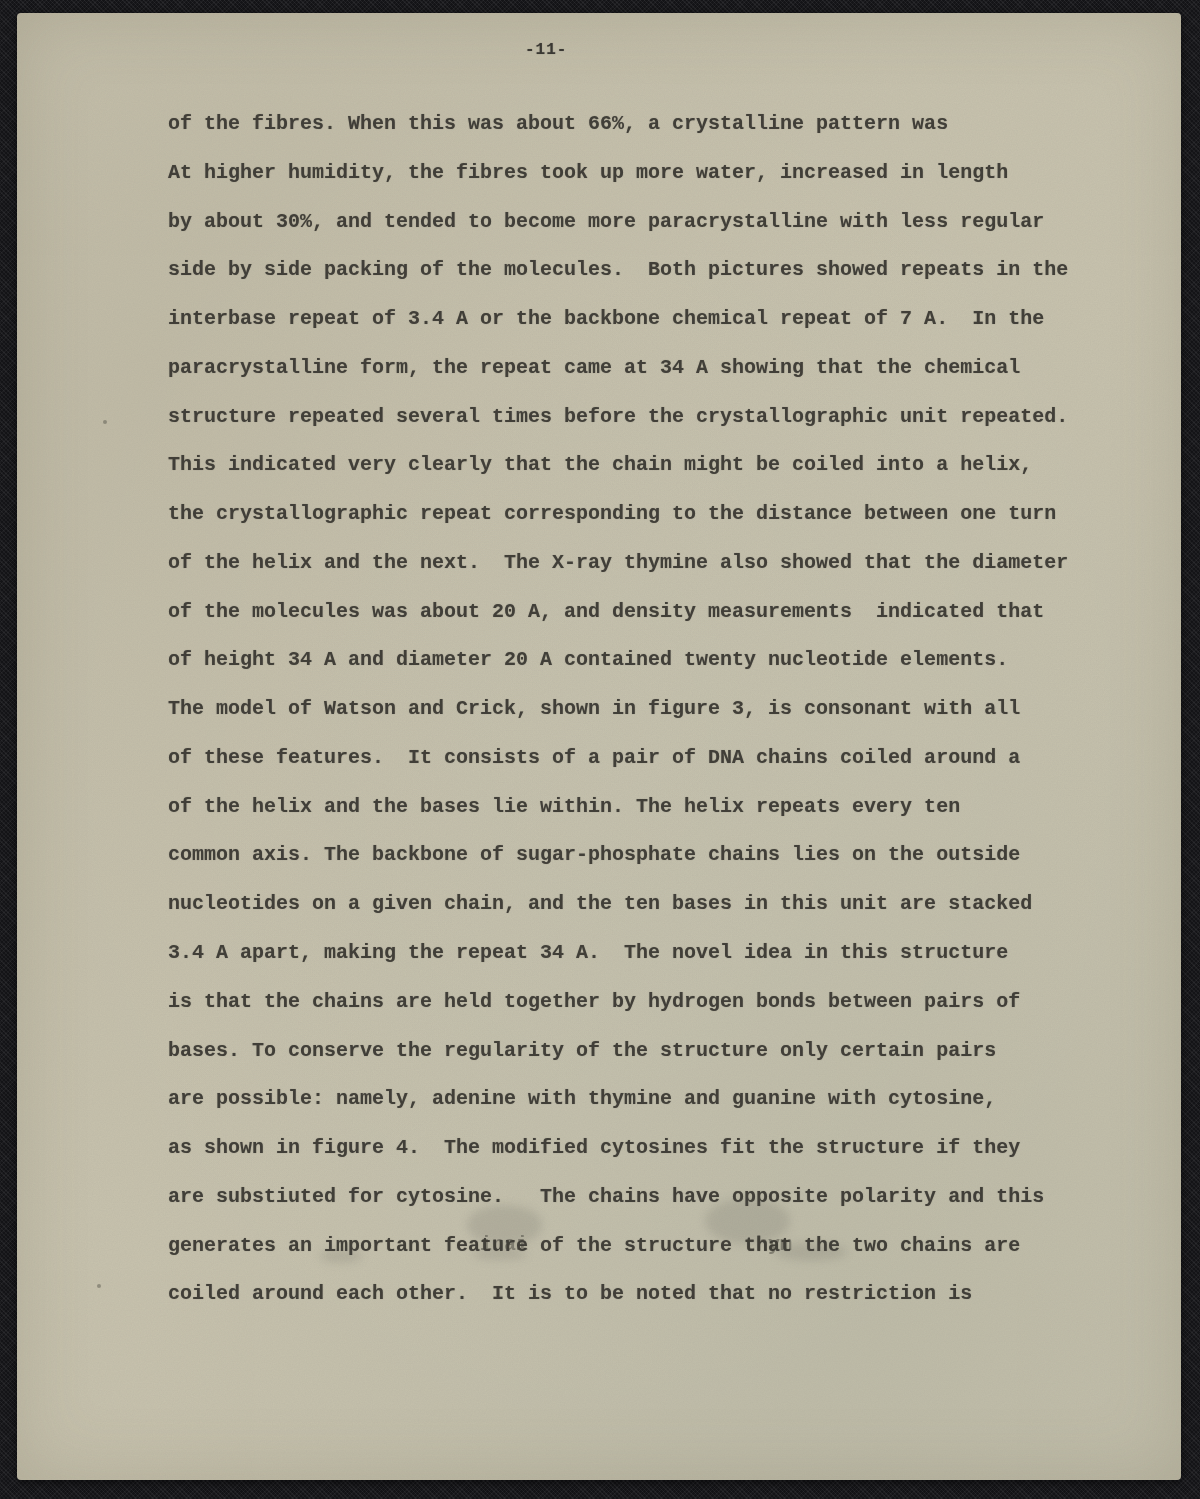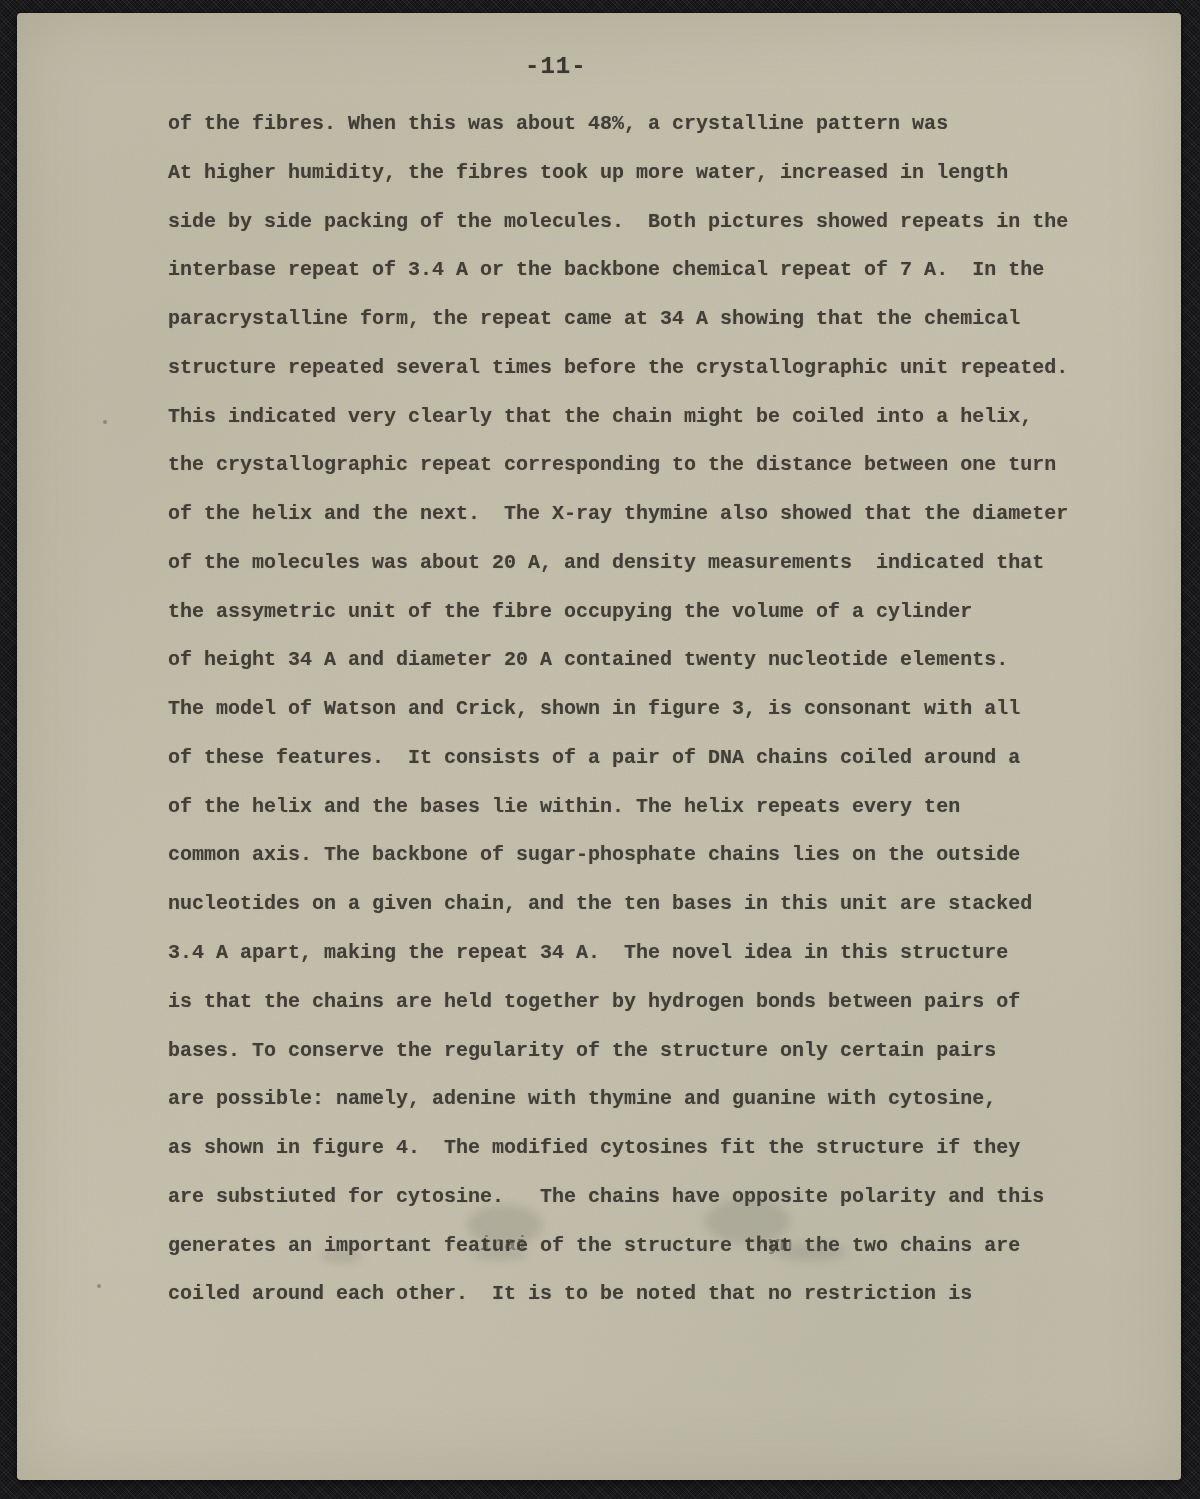--- a/index.html
+++ b/index.html
@@ -20,22 +20,22 @@
     background:
       radial-gradient(ellipse at 72% 88%, rgba(150,158,142,.20), rgba(0,0,0,0) 60%),
       radial-gradient(ellipse at 12% 25%, rgba(125,115,92,.10), rgba(0,0,0,0) 55%),
       radial-gradient(ellipse at 50% 50%, rgba(255,252,238,.08), rgba(0,0,0,0) 70%),
       #c8c3ae;
     box-shadow: 0 2px 10px rgba(0,0,0,.6), inset 0 0 70px rgba(100,95,75,.22);
   }
   .grain{position:absolute;left:0;top:0;width:100%;height:100%;border-radius:4px;pointer-events:none;}
   .page-number{
     position:absolute;
-    left:508px;top:40px;
-    font-size:24px;font-weight:700;
+    left:508px;top:28px;
+    font-size:16px;font-weight:700;
     color:rgba(52,50,46,.92);
     letter-spacing:1px;
     text-shadow:0 0 1px rgba(52,50,46,.45);
     white-space:pre;
   }
   .body-text{
     position:absolute;
     left:151px;top:87px;width:980px;
   }
   .line{
@@ -92,31 +92,31 @@
                   0 0 0 0 0.30
                   0.55 0 0 0 0"></feColorMatrix>
       </filter>
       <rect x="0" y="0" width="100%" height="100%" filter="url(#grainF)" opacity="0.45"></rect>
     </svg>
 
     <div class="page-number">-11-</div>
 
     <div class="body-text">
 
-    <div class="line">of the fibres. When this was about 48%, a crystalline pattern was</div>
+    <div class="line">of the fibres. When this was about 66%, a crystalline pattern was</div>
         <div class="line">At higher humidity, the fibres took up more water, increased in length</div>
+        <div class="line">by about 30%, and tended to become more paracrystalline with less regular</div>
         <div class="line">side by side packing of the molecules.  Both pictures showed repeats in the</div>
         <div class="line">interbase repeat of 3.4 A or the backbone chemical repeat of 7 A.  In the</div>
         <div class="line">paracrystalline form, the repeat came at 34 A showing that the chemical</div>
         <div class="line">structure repeated several times before the crystallographic unit repeated.</div>
         <div class="line">This indicated very clearly that the chain might be coiled into a helix,</div>
         <div class="line">the crystallographic repeat corresponding to the distance between one turn</div>
         <div class="line">of the helix and the next.  The X-ray thymine also showed that the diameter</div>
         <div class="line">of the molecules was about 20 A, and density measurements  indicated that</div>
-        <div class="line">the assymetric unit of the fibre occupying the volume of a cylinder</div>
         <div class="line">of height 34 A and diameter 20 A contained twenty nucleotide elements.</div>
         <div class="line">The model of Watson and Crick, shown in figure 3, is consonant with all</div>
         <div class="line">of these features.  It consists of a pair of DNA chains coiled around a</div>
         <div class="line">of the helix and the bases lie within. The helix repeats every ten</div>
         <div class="line">common axis. The backbone of sugar-phosphate chains lies on the outside</div>
         <div class="line">nucleotides on a given chain, and the ten bases in this unit are stacked</div>
         <div class="line">3.4 A apart, making the repeat 34 A.  The novel idea in this structure</div>
         <div class="line">is that the chains are held together by hydrogen bonds between pairs of</div>
         <div class="line">bases. To conserve the regularity of the structure only certain pairs</div>
         <div class="line">are possible: namely, adenine with thymine and guanine with cytosine,</div>

